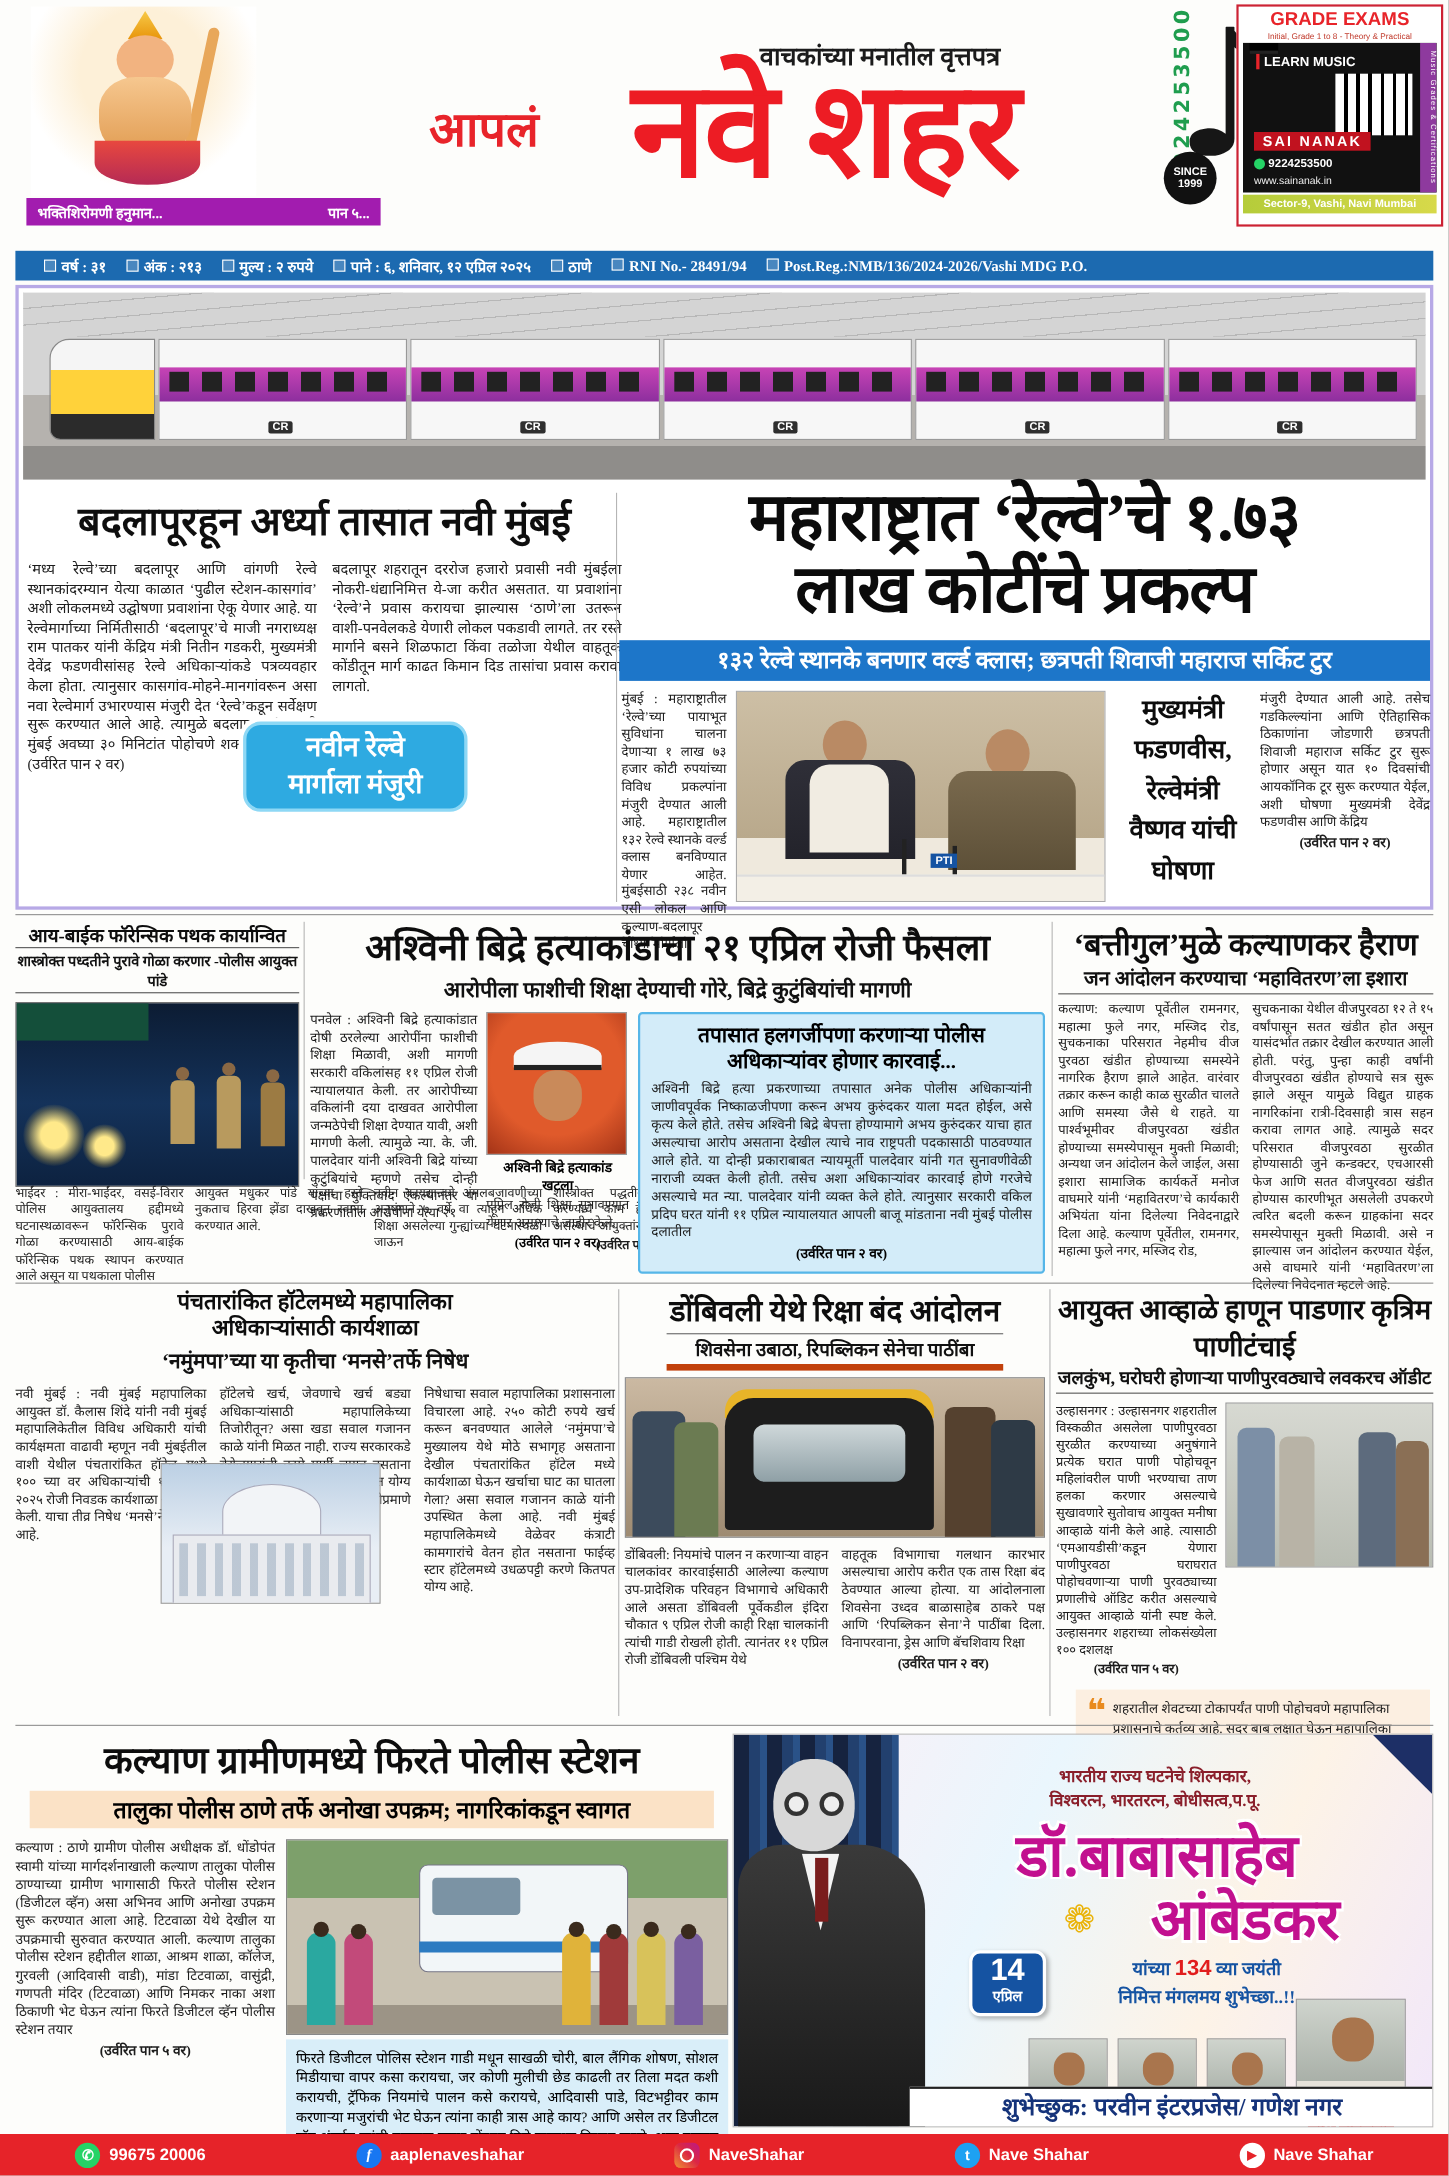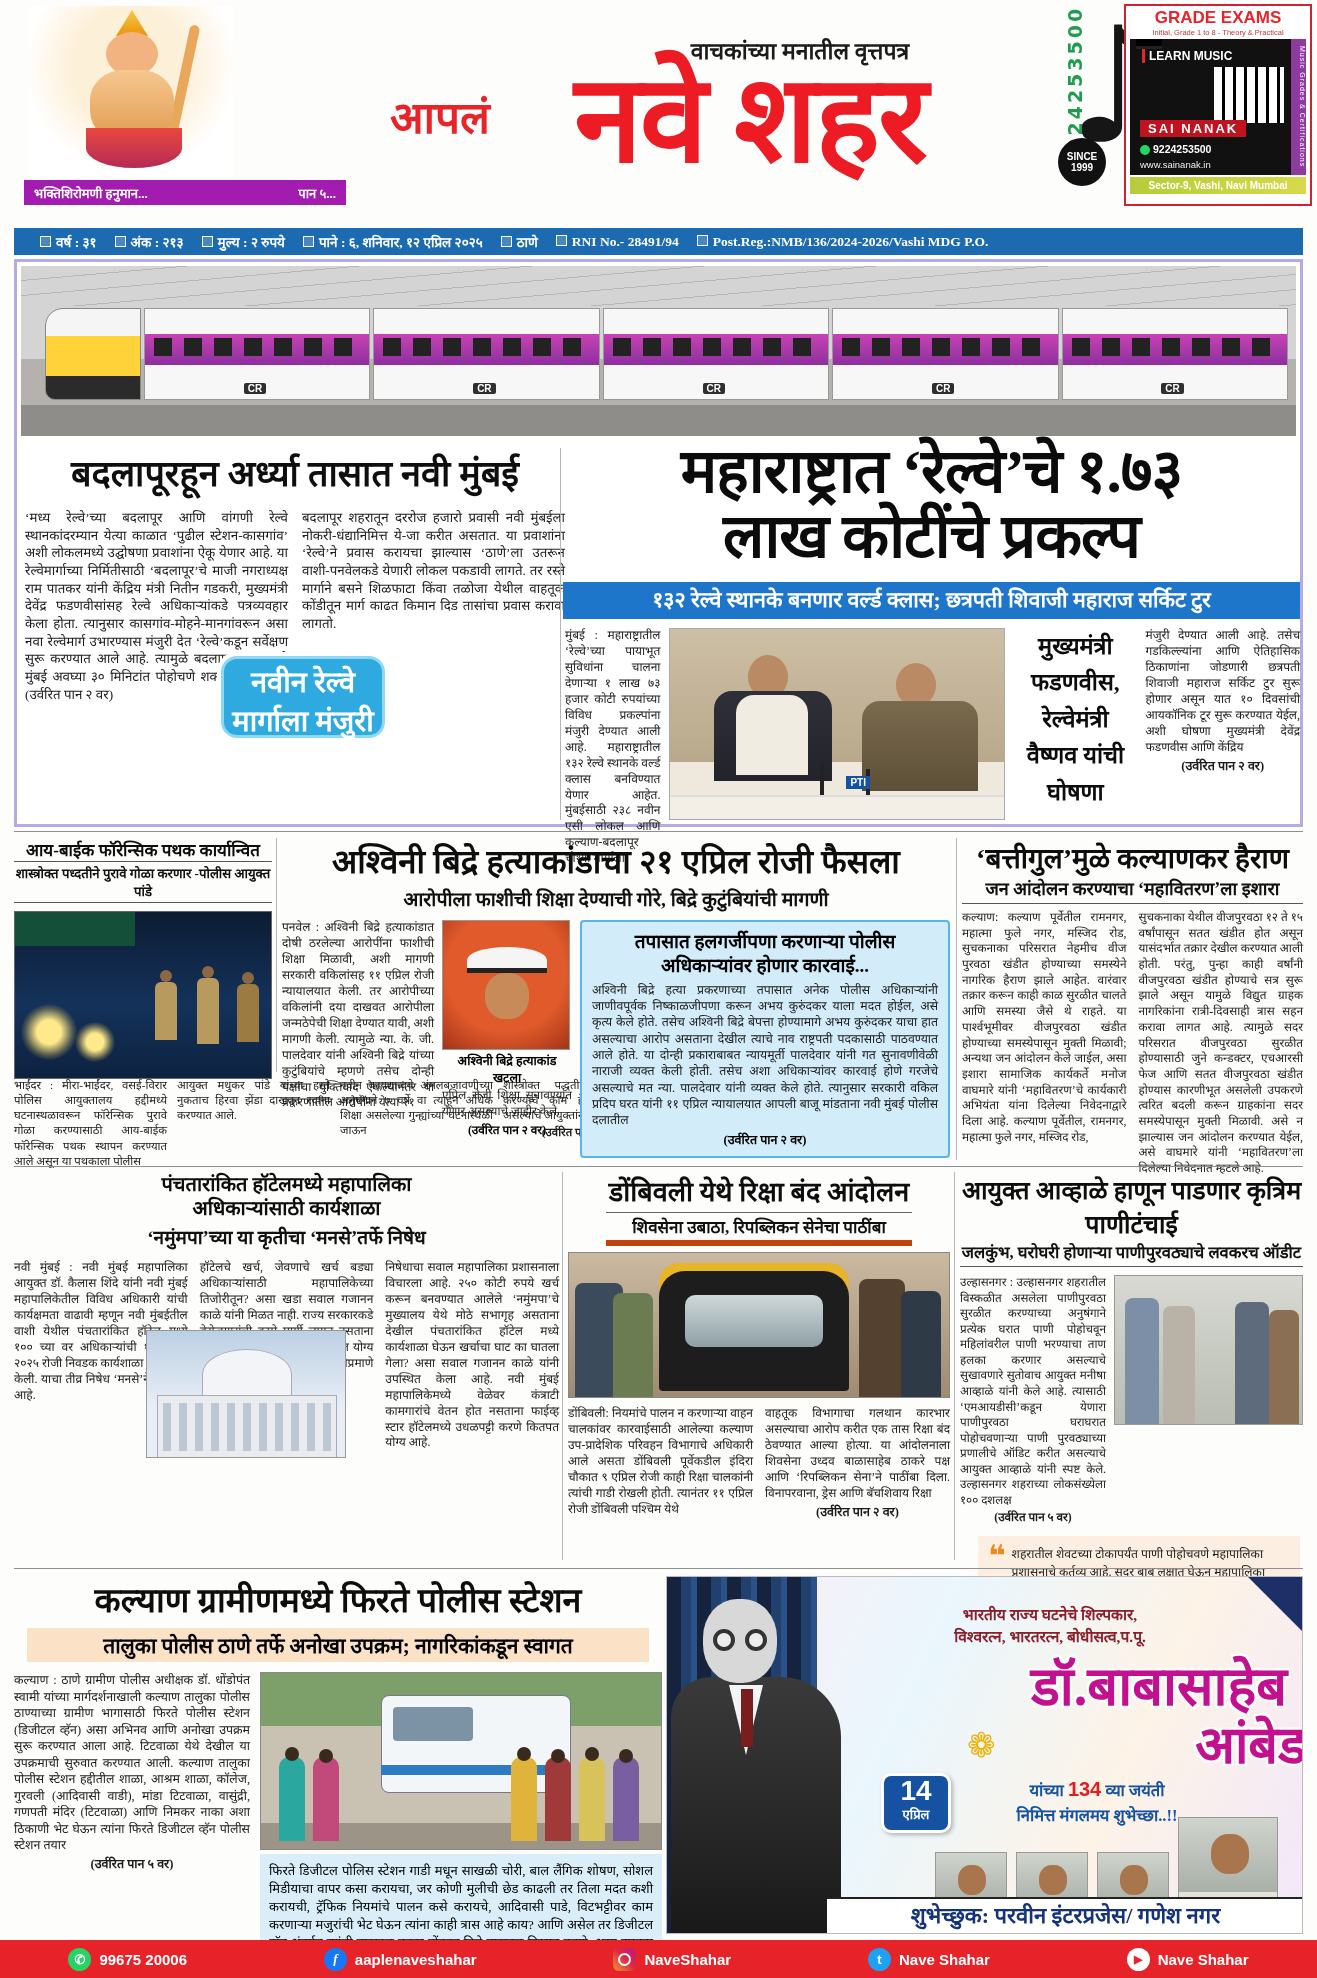--- a/index.html
+++ b/index.html
@@ -51,21 +51,21 @@
   .train { position:absolute; left:24px; top:42px; right:8px; height:92px; display:flex; }
   .cab { width:96px; background:linear-gradient(#f5f5f5 0 30%, #ffd23a 30% 75%, #2b2b2b 75%); border-radius:18px 0 0 10px; border:1px solid #888; }
   .coach { flex:1; margin-left:3px; position:relative; background:#f7f7f7; border:1px solid #999; }
   .band { position:absolute; left:0; top:28%; width:100%; height:34%; background:linear-gradient(#c743b5,#8d2f9e); }
   .windows { position:absolute; left:4%; top:32%; width:92%; height:20%; background:repeating-linear-gradient(90deg,#222 0 18px,transparent 18px 30px); }
   .crtag { position:absolute; left:44%; bottom:6%; background:#2f2f2f; color:#fff; font-family:"Liberation Sans",sans-serif; font-size:10px; font-weight:bold; padding:0 4px; border-radius:2px; }
   .lead-left { position:absolute; left:8px; top:186px; width:540px; height:372px; }
   .h-badlapur { font-size:36px; font-weight:bold; text-align:center; color:#0e0e0e; }
   .lead-left-cols { display:flex; gap:14px; margin-top:12px; }
   .lead-left-cols .col { width:50%; font-size:13.3px; }
-  .bluebox { position:absolute; left:196px; top:208px; width:164px; height:82px; background:#2eaae1; border:3px solid #8ed8f5; border-radius:16px; color:#fff; font-weight:bold; font-size:29px; text-align:center; line-height:1.35; padding-top:4px; box-shadow:0 0 0 4px #fff; }
+  .bluebox { position:absolute; left:196px; top:208px; width:204px; height:82px; background:#2eaae1; border:3px solid #8ed8f5; border-radius:16px; color:#fff; font-weight:bold; font-size:25px; text-align:center; line-height:1.35; padding-top:4px; box-shadow:0 0 0 4px #fff; }
   .vd { position:absolute; width:1px; background:#b5b5b5; }
   .lead-head { position:absolute; left:542px; top:178px; width:745px; font-size:61px; line-height:1.06; font-weight:bold; color:#0b0b0b; text-align:center; letter-spacing:-1px; }
   .lead-subbar { position:absolute; left:546px; top:320px; width:737px; height:37px; background:#1d76c9; color:#fff; font-weight:bold; font-size:21.5px; text-align:center; line-height:37px; }
   .lead-row { position:absolute; left:548px; top:366px; width:735px; height:192px; display:flex; gap:9px; }
   .lead-colA { width:100px; }
   .pressphoto { position:relative; width:352px; height:192px; background:linear-gradient(#cdbfa5,#b9a98c 70%,#efe9dd 70%); overflow:hidden; border:1px solid #aaa; }
   .p-head { position:absolute; width:40px; height:44px; border-radius:50%; background:#b98a64; }
   .p-body { position:absolute; width:110px; height:90px; border-radius:18px 18px 0 0; }
   .mic { position:absolute; bottom:22px; width:4px; height:34px; background:#222; }
   .ptitag { position:absolute; bottom:30px; left:176px; background:#1553a2; color:#fff; font-family:"Liberation Sans",sans-serif; font-size:10px; font-weight:bold; padding:1px 4px; }
@@ -139,21 +139,21 @@
   .adbig { left:666px; top:1576px; width:637px; height:358px; background:linear-gradient(115deg,#fdeef5,#eaf6fd 38%,#fdf3e7 68%,#f1e7fa); overflow:hidden; border:1px solid #bbb; }
   .bookwall { position:absolute; left:0; top:0; width:150px; height:100%; background:repeating-linear-gradient(90deg,#16233f 0 14px,#22406e 14px 24px,#2a5288 24px 30px); }
   .amb-head { position:absolute; left:36px; top:22px; width:74px; height:84px; border-radius:46%; background:#d8d8d8; }
   .amb-glass { position:absolute; left:46px; top:52px; width:22px; height:22px; border:4px solid #333; border-radius:50%; background:#eee; }
   .amb-glass2 { left:78px; }
   .amb-suit { position:absolute; left:4px; top:100px; width:170px; height:258px; background:linear-gradient(#3a3a3a,#191919); border-radius:40px 60px 0 0; }
   .amb-shirt { position:absolute; left:62px; top:108px; width:34px; height:70px; background:#f4f4f4; clip-path:polygon(0 0,100% 0,50% 100%); }
   .amb-tie { position:absolute; left:74px; top:112px; width:12px; height:58px; background:#7a1d1d; }
   .corner-tri { position:absolute; right:0; top:0; width:0; height:0; border-top:54px solid #1d2f66; border-left:54px solid transparent; }
   .ad-line-sm { position:absolute; width:430px; left:168px; text-align:center; font-size:15.5px; font-weight:bold; color:#8a1f2b; }
-  .ad-big-title { position:absolute; width:470px; left:150px; text-align:right; font-weight:bold; color:#c2108f; text-shadow:2px 2px 0 #fff,-2px -2px 0 #fff,2px -2px 0 #fff,-2px 2px 0 #fff; }
+  .ad-big-title { position:absolute; width:470px; left:150px; text-align:center; font-weight:bold; color:#c2108f; text-shadow:2px 2px 0 #fff,-2px -2px 0 #fff,2px -2px 0 #fff,-2px 2px 0 #fff; }
   .badge14 { position:absolute; left:214px; top:196px; width:70px; height:60px; background:#1553a2; border:3px solid #fff; border-radius:10px; color:#fff; text-align:center; box-shadow:2px 2px 4px #0004; }
   .badge14 .n { font-size:28px; font-weight:bold; line-height:1.05; font-family:"Liberation Sans",sans-serif; }
   .badge14 .m { font-size:13px; font-weight:bold; }
   .flower { position:absolute; left:300px; top:148px; font-size:34px; color:#eab308; font-family:"DejaVu Sans",sans-serif; }
   .jubilee { position:absolute; left:300px; top:198px; width:260px; text-align:center; font-size:16.5px; font-weight:bold; color:#1553a2; line-height:1.45; }
   .jubilee .num { color:#e11d1d; font-size:20px; font-family:"Liberation Sans",sans-serif; }
   .portraits { position:absolute; left:268px; top:240px; display:flex; gap:9px; align-items:flex-end; }
   .port { width:72px; text-align:center; }
   .portimg { width:72px; height:78px; background:linear-gradient(#cfd4cd,#a9b0a8 70%,#e6e2da 70%); border:1px solid #999; position:relative; }
   .portface { position:absolute; left:22px; top:12px; width:28px; height:30px; border-radius:45%; background:#a9754d; }

